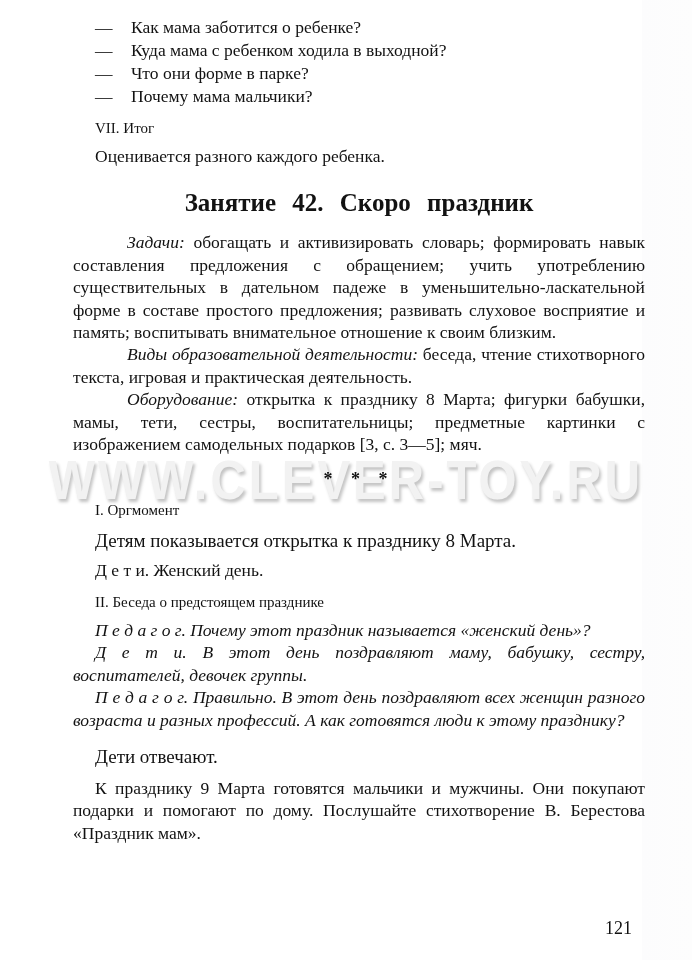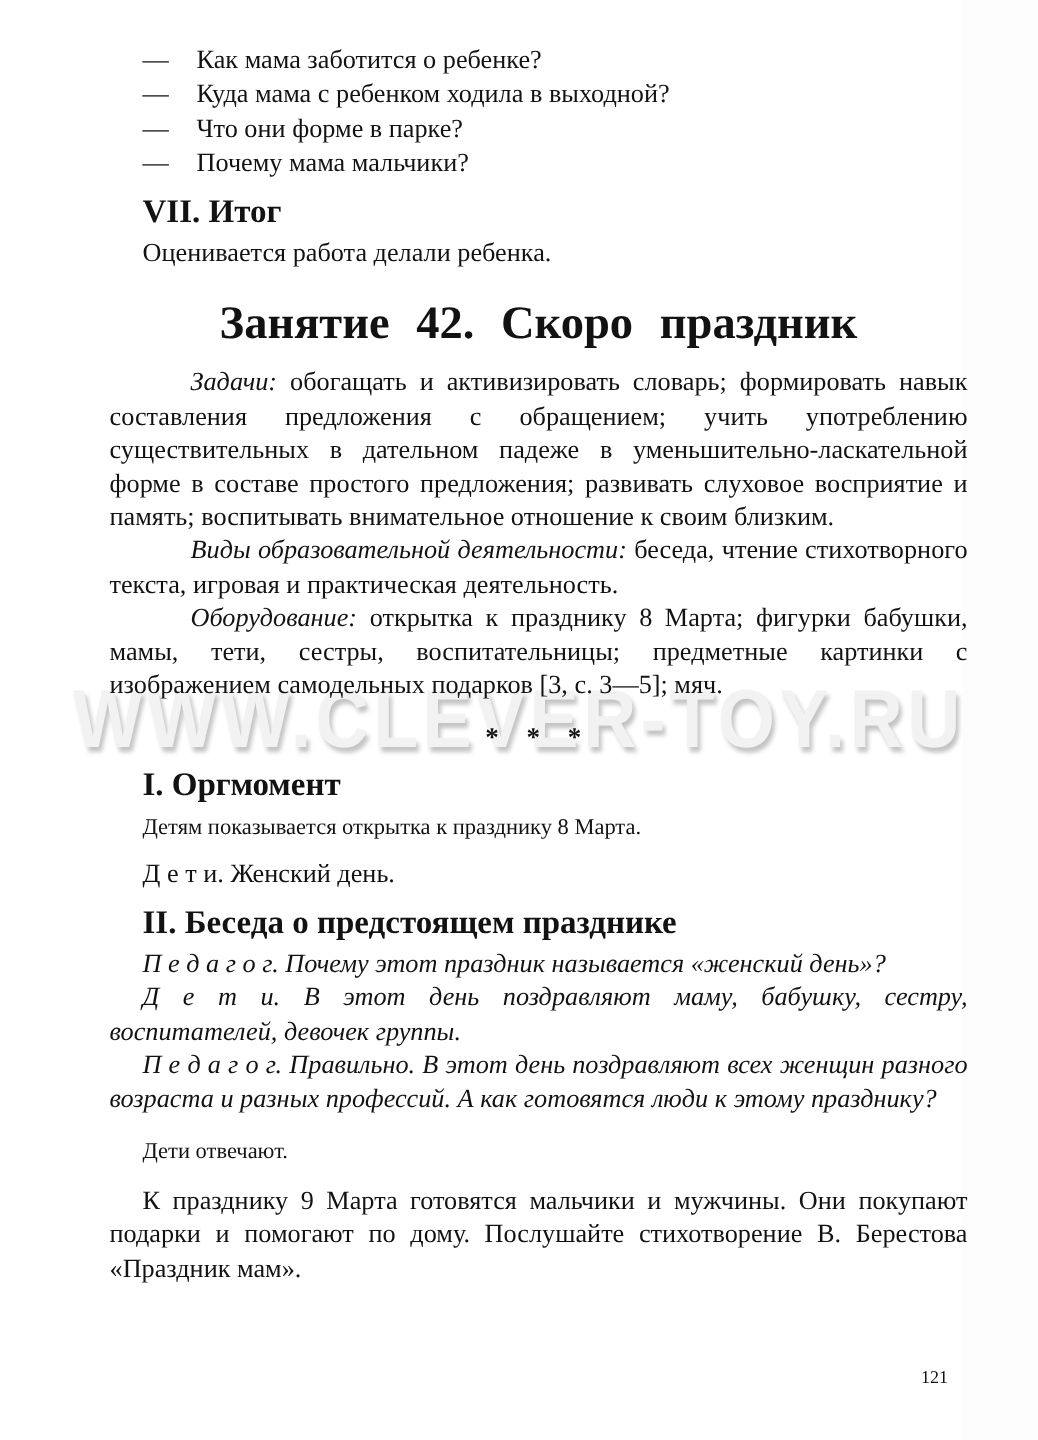--- a/index.html
+++ b/index.html
@@ -6,48 +6,48 @@
   .page {
     position:relative;
     width:692px; height:960px;
     background:linear-gradient(90deg, #ffffff 0, #ffffff 642px, #fcfcfd 642px, #fdfdfd 100%);
     font-family:"Liberation Serif", serif;
     color:#121212;
     overflow:hidden;
   }
   .content {
     position:absolute;
-    left:73px; top:28px;
+    left:73px; top:16px;
     width:572px;
     z-index:2;
   }
   
   .q { margin:0; padding-left:22px; font-size:17.5px; line-height:23px; }
   .q .dash { display:inline-block; width:36px; }
   
   .sub {
-    font-size:22px; font-weight:bold;
+    font-size:15px; font-weight:normal;
     margin:9px 0 5px; padding-left:22px;
     line-height:23px;
   }
   
   .body {
     font-size:17.5px; line-height:22.4px;
     text-align:justify; text-indent:22px;
     margin:0;
   }
   .body i { font-style:italic;margin-left:32px; }
   
   .lesson-title {
-    font-size:31px; font-weight:bold;
+    font-size:25px; font-weight:bold;
     text-align:center; word-spacing:10px;
     margin:21px 0 13px; line-height:30px;
   }
   
-  .note { font-size:15px; line-height:19px; margin:9px 0 9px; padding-left:22px; }
+  .note { font-size:19px; line-height:19px; margin:9px 0 9px; padding-left:22px; }
   .note2 { margin:16px 0 11px; }
   
   .dialog { font-size:17.5px; line-height:22.4px; text-indent:22px; margin:0; }
   .just { text-align:justify;font-style:italic; }
   
   .separator {
     text-align:center; font-size:18px; font-weight:bold;
     letter-spacing:7px; margin:13px 0 5px; line-height:22px;
   }
   
@@ -57,40 +57,40 @@
     font-family:"Liberation Sans", sans-serif;
     font-size:49px; font-weight:bold; letter-spacing:3px;
     color:#f2f2f2;
     text-shadow:2px 3px 3px #c4c4c4, -1px -1px 1px #ffffff;
     transform:scaleY(1.12);
     white-space:nowrap;
     user-select:none;
     pointer-events:none;
   }
   .page-number {
-    position:absolute; right:60px; bottom:34px;
-    font-size:12px; z-index:2;
+    position:absolute; right:60px; bottom:21px;
+    font-size:18px; z-index:2;
   }
 </style>
 </head>
 <body>
 
 <div class="page">
 
   <div class="watermark">WWW.CLEVER-TOY.RU</div>
 
   <div class="content">
 
     <p class="q"><span class="dash">—</span><span>Как мама заботится о ребенке?</span></p>
     <p class="q"><span class="dash">—</span><span>Куда мама с ребенком ходила в выходной?</span></p>
     <p class="q"><span class="dash">—</span><span>Что они форме в парке?</span></p>
     <p class="q"><span class="dash">—</span><span>Почему мама мальчики?</span></p>
 
     <h3 class="sub">VII. Итог</h3>
-    <p class="body">Оценивается работа делали ребенка.</p>
+    <p class="body">Оценивается разного каждого ребенка.</p>
 
     <h1 class="lesson-title">Занятие 42. Скоро праздник</h1>
 
     <p class="body"><i>Задачи:</i> <span>обогащать и активизировать словарь; формировать навык составления предложения с обращением; учить употреблению существительных в дательном падеже в уменьшительно-ласкательной форме в составе простого предложения; развивать слуховое восприятие и память; воспитывать внимательное отношение к своим близким.</span></p>
     <p class="body"><i>Виды образовательной деятельности:</i> <span>беседа, чтение стихотворного текста, игровая и практическая деятельность.</span></p>
     <p class="body"><i>Оборудование:</i> <span>открытка к празднику 8 Марта; фигурки бабушки, мамы, тети, сестры, воспитательницы; предметные картинки с изображением самодельных подарков [3, с. 3—5]; мяч.</span></p>
 
     <div class="separator">* * *</div>
 
     <h3 class="sub">I. Оргмомент</h3>

